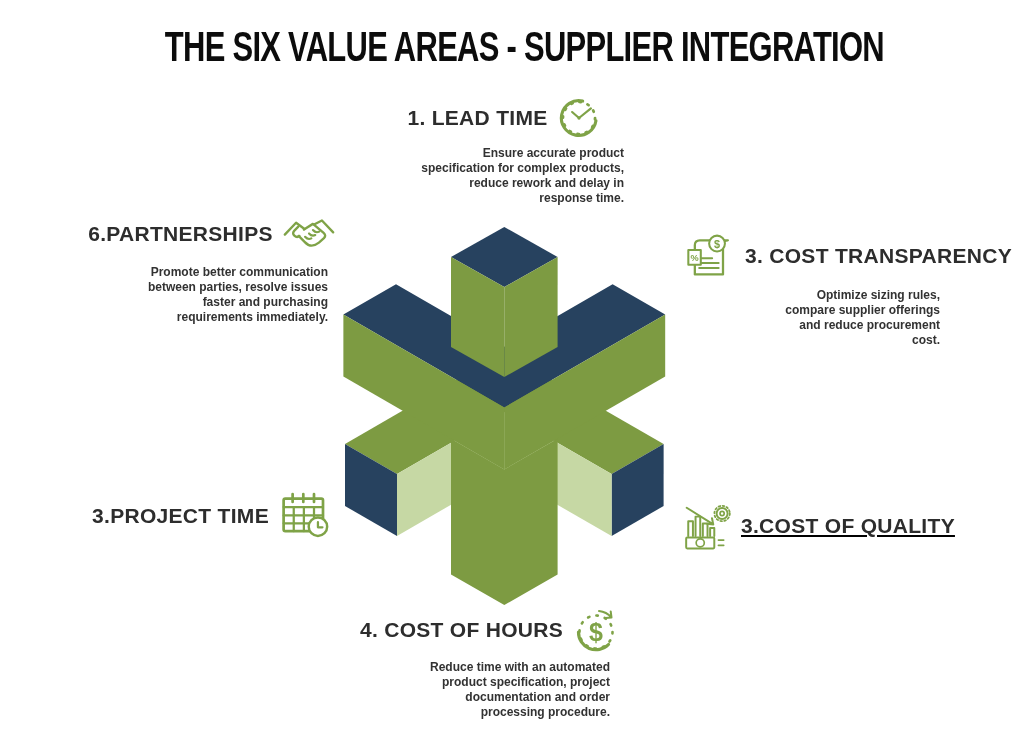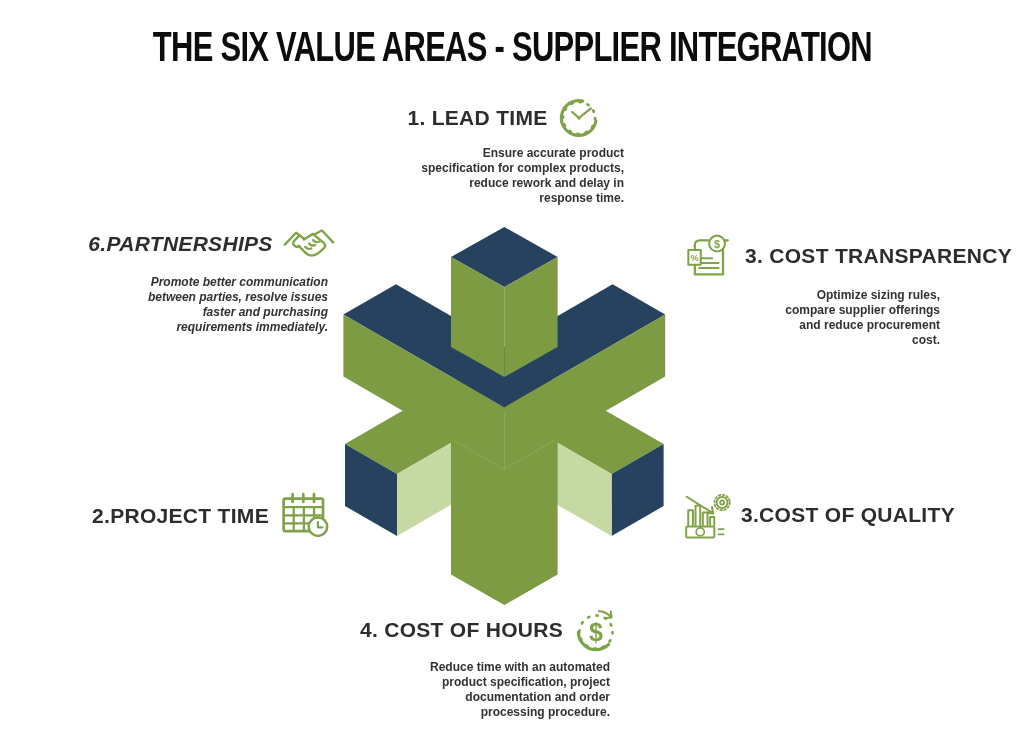--- a/index.html
+++ b/index.html
@@ -1,20 +1,20 @@
 <!DOCTYPE html>
 <html style="--navy: #27425f; --olive: #7d9b42; --light_green: #c6d8a4; --icon_green: #7fa347; --title_text: #0c0c0c; --heading_text: #2d2d2d; --body_text: #323232;"><head>
 <meta charset="utf-8">
 <style>
   html,body{margin:0;padding:0;}
   body{font-family:"Liberation Sans","DejaVu Sans",sans-serif;background:#ffffff;}
   #canvas{position:relative;width:1024px;height:731px;background:#ffffff;overflow:hidden;margin:0 auto;}
 
   
-  .title{position:absolute;top:22px;left:0;width:1024px;text-align:center;}
+  .title{position:absolute;top:22px;left:0;width:1024px;text-align:right;}
   .title span{display:inline-block;font-size:43px;font-weight:700;letter-spacing:-1px;
     color:var(--title_text);transform:scaleX(.72);transform-origin:center;white-space:nowrap;}
 
   
   #shape-svg{position:absolute;left:0;top:0;width:1024px;height:731px;pointer-events:none;}
   .f-navy{fill:var(--navy);}
   .f-olive{fill:var(--olive);}
   .f-light{fill:var(--light_green);}
 
   
@@ -27,24 +27,24 @@
   .licon{color:var(--icon_green);flex:0 0 auto;display:block;}
   .licon svg{display:block;}
   .licon *{stroke:currentColor;fill:none;stroke-linecap:round;stroke-linejoin:round;}
   .licon .fillc{fill:currentColor;stroke:none;}
   .licon .glyph{fill:currentColor;stroke:none;font-weight:700;font-family:"Liberation Sans",sans-serif;}
   .licon .wbg{fill:#ffffff;}
 
   
   #s1{left:374px;top:96px;width:260px;}   #s1 .body{width:240px;}
   #s2{left:684px;top:230px;width:256px;}  #s2 .body{width:200px;margin-left:auto;margin-right:0;}
-  #s3{left:682px;top:490px;width:242px;}  #s3 .body{width:242px;}
+  #s3{left:682px;top:501px;width:242px;text-decoration:underline;}  #s3 .body{width:242px;}
   #s4{left:370px;top:606px;width:240px;}  #s4 .body{width:240px;}
   #s5{left:100px;top:489px;width:224px;}  #s5 .body{width:224px;}
-  #s6{left:96px;top:219px;width:232px;font-style:italic;}   #s6 .body{width:232px;}
+  #s6{left:96px;top:209px;width:232px;}   #s6 .body{width:232px;}
 </style>
 </head>
 <body>
 
 <div id="canvas">
 
   <div class="title">
     <span>THE SIX VALUE AREAS - SUPPLIER INTEGRATION</span>
   </div>
 
@@ -140,21 +140,21 @@
       </span>
     </div>
     <div class="body">Reduce time with an automated
 product specification, project
 documentation and order
 processing procedure.</div>
   </div>
 
   <div class="section" id="s5">
     <div class="hrow">
-      <div class="heading">2.PROJECT TIME</div>
+      <div class="heading">3.PROJECT TIME</div>
       <span class="licon">
         <svg width="54" height="54" viewBox="0 0 48 48">
           <path d="M13 4.5 v7 M22.5 4.5 v7 M32 4.5 v7" stroke-width="2.4"></path>
           <rect x="5" y="8.5" width="35" height="29" rx="1.5" stroke-width="2.4"></rect>
           <path d="M5 16 h35 M14 16 v21.5 M23 16 v21.5 M32 16 v21.5 M5 23.5 h35 M5 30.5 h35" stroke-width="2"></path>
           <circle class="wbg" cx="35.5" cy="33.5" r="8.2" stroke-width="2.2"></circle>
           <path d="M35.5 34 V29.5 M35.5 34 h4" stroke-width="2"></path>
         </svg>
       </span>
     </div>

